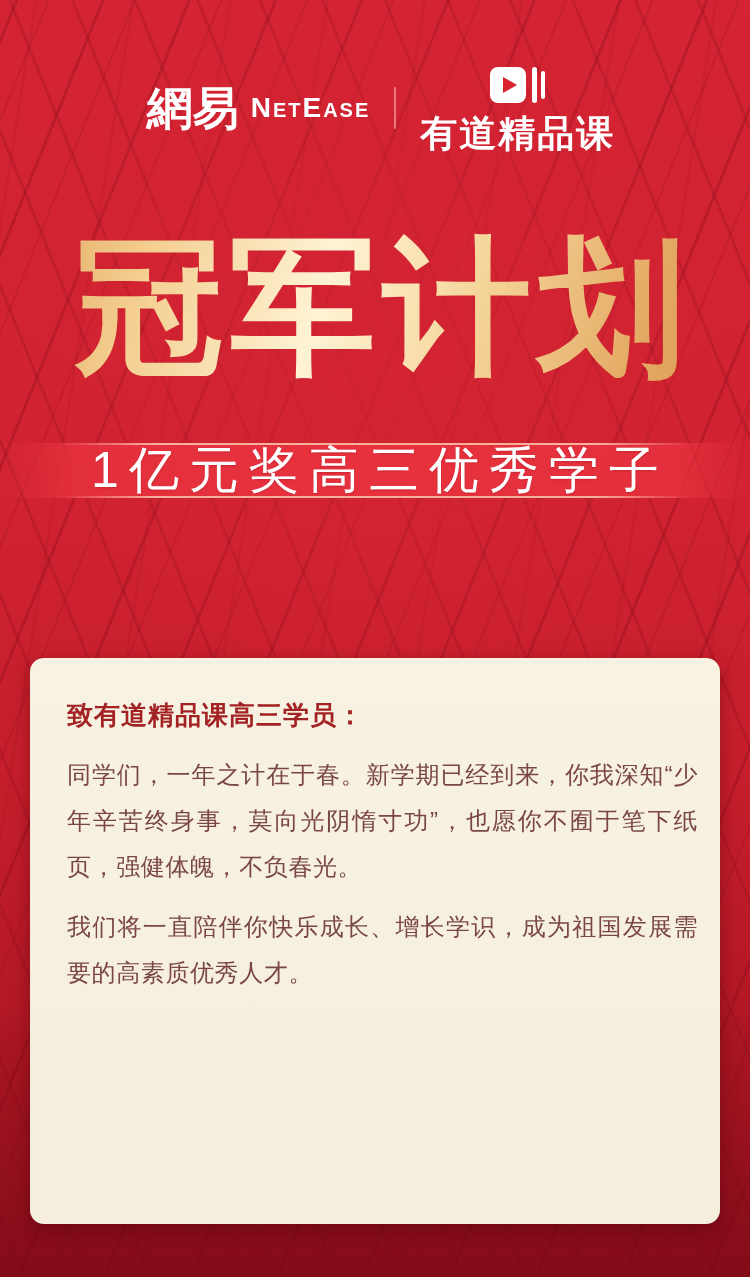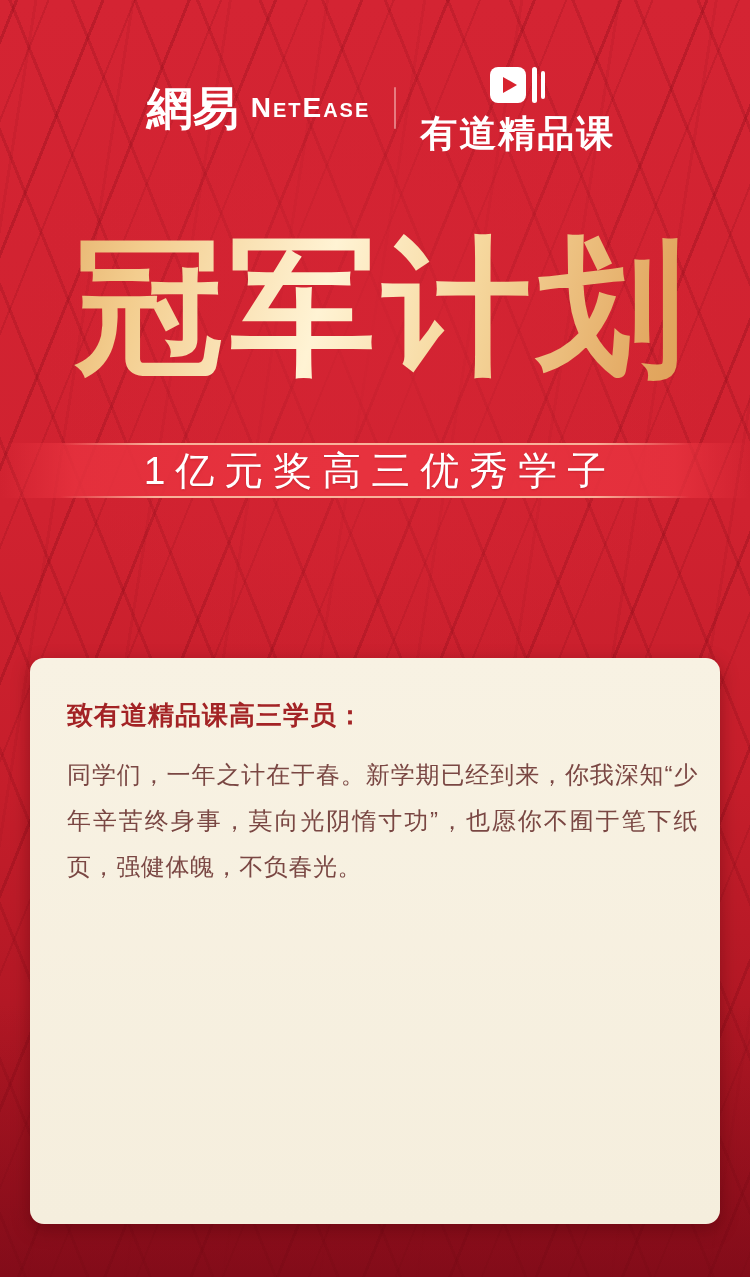--- a/index.html
+++ b/index.html
@@ -61,21 +61,21 @@
     position:absolute; top:443px; left:0; width:100%; height:55px; text-align:center;
     background:linear-gradient(90deg, rgba(231,50,62,0) 0%, rgba(231,50,62,0.85) 10%, #e7323e 45%, #e7323e 55%, rgba(231,50,62,0.85) 90%, rgba(231,50,62,0) 100%);
   }
   .subtitle-band::before, .subtitle-band::after {
     content:""; position:absolute; left:8%; right:8%; height:2px;
     background:linear-gradient(90deg, rgba(255,221,185,0) 0%, rgba(255,221,185,0.75) 15%, rgba(255,221,185,0.75) 85%, rgba(255,221,185,0) 100%);
   }
   .subtitle-band::before { top:0; }
   .subtitle-band::after  { bottom:0; }
   .subtitle-text {
-    display:inline-block; line-height:55px; font-size:39px; letter-spacing:10px; padding-left:10px;
+    display:inline-block; line-height:55px; font-size:50px; letter-spacing:10px; padding-left:10px;
     color:#ffffff; font-weight:400; text-shadow:0 1px 2px rgba(120,0,10,0.25);text-align:right;
   }
 
   
   .letter-card {
     position:absolute; left:30px; top:658px; width:690px; height:566px; box-sizing:border-box;
     background:linear-gradient(180deg,#f8f2e3 0%,#f5eedd 100%);
     border-radius:14px; padding:44px 22px 0 37px;
     box-shadow:0 6px 18px rgba(70,0,8,0.40);
   }
@@ -115,14 +115,15 @@
 
   <h1 class="hero-title">冠军计划</h1>
 
   <div class="subtitle-band">
     <span class="subtitle-text">1亿元奖高三优秀学子</span>
   </div>
 
   <section class="letter-card">
     <h2 class="salutation">致有道精品课高三学员：</h2>
     <p class="para">同学们，一年之计在于春。新学期已经到来，你我深知“少年辛苦终身事，莫向光阴惰寸功”，也愿你不囿于笔下纸页，强健体魄，不负春光。</p>
+    <p class="para">我们将一直陪伴你快乐成长、增长学识，成为祖国发展需要的高素质优秀人才。</p>
   </section>
 </div>
 
 </body></html>

